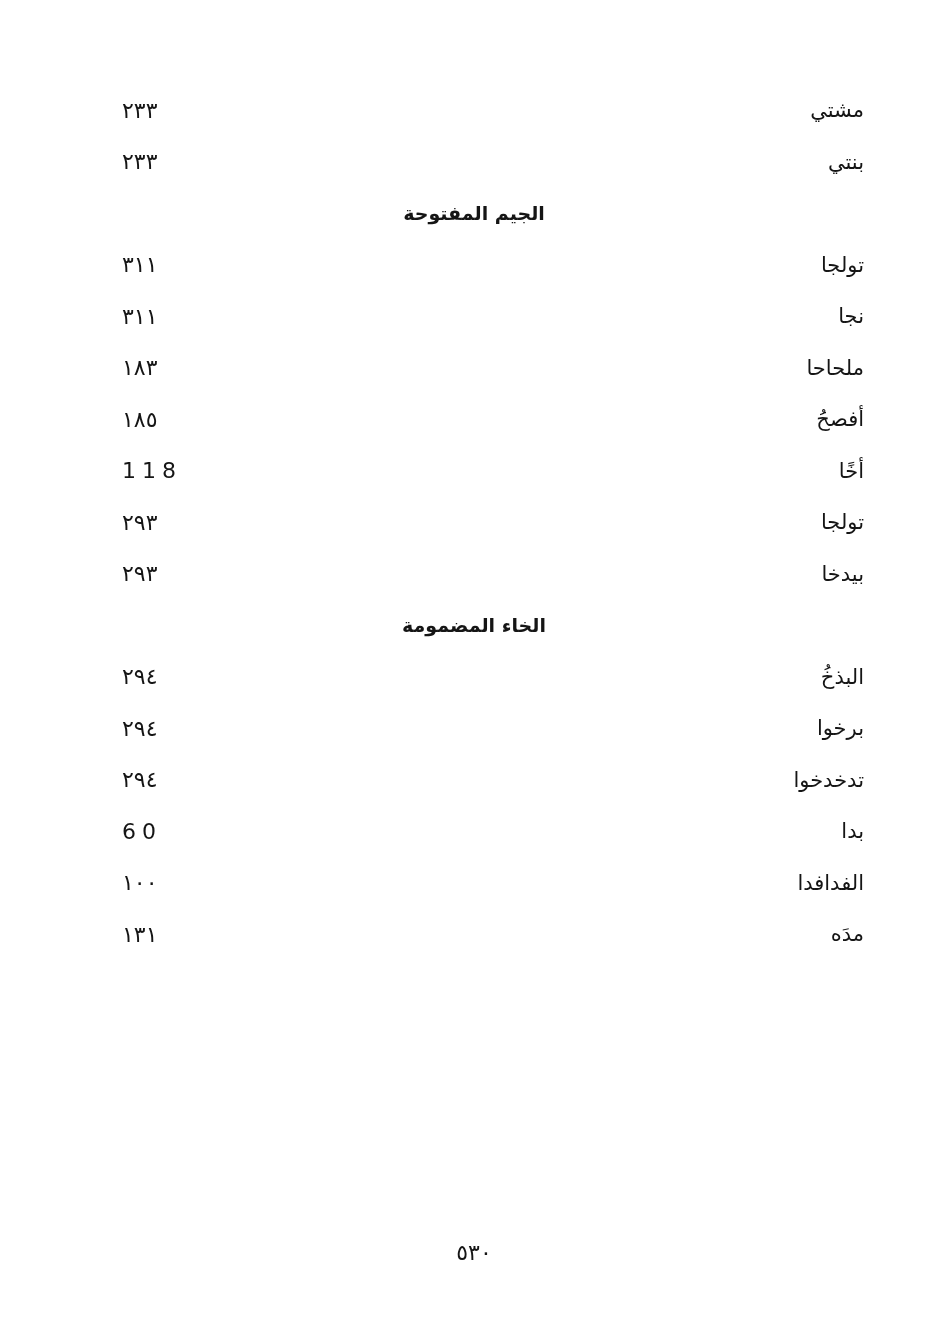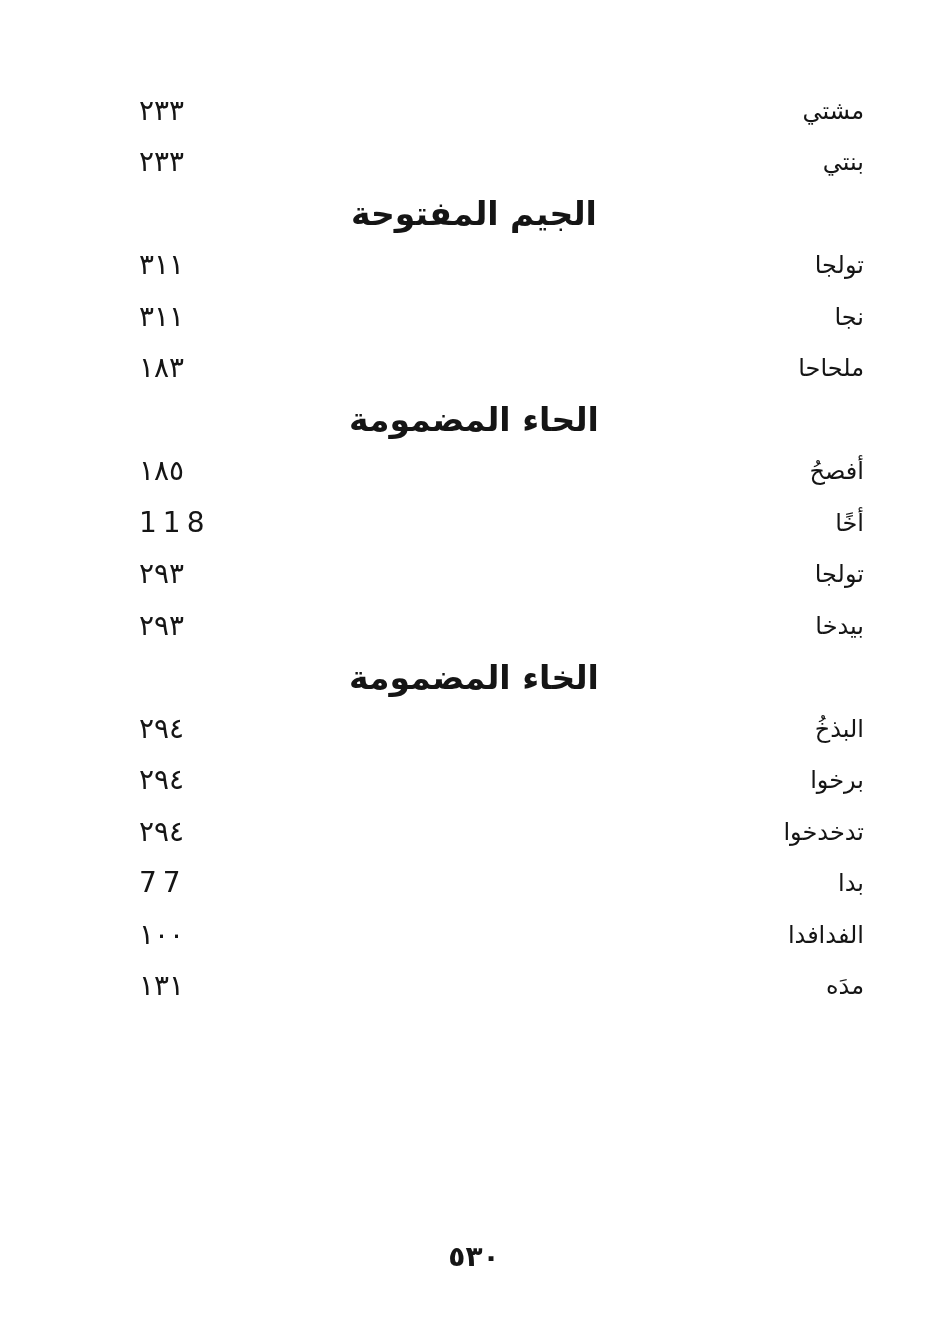--- a/index.html
+++ b/index.html
@@ -28,54 +28,52 @@
     height: 51.5px;
     display: flex;
     align-items: center;
   }
   .row.entry {
     justify-content: space-between;
     padding-right: 84px;   
     padding-left: 122px;   
   }
   .entry-word {
-    font-size: 24px;
+    font-size: 21px;
     line-height: 1;
     white-space: nowrap;
   }
   .entry-page {
-    font-size: 28px;
+    font-size: 22px;
     line-height: 1;
     letter-spacing: 6px;
     direction: ltr;
     white-space: nowrap;
-    margin-left: 17px;
   }
   .row.heading {
     justify-content: center;
   }
   .heading-text {
-    font-size: 33px;
+    font-size: 19px;
     font-weight: bold;
     line-height: 1;
     white-space: nowrap;
   }
   .footer {
     position: absolute;
     top: 1240px;
     left: 0;
     right: 0;
     text-align: center;
   }
   .folio {
-    font-size: 28px;
+    font-size: 22px;
     letter-spacing: 5px;
     direction: ltr;
     display: inline-block;
-    font-weight: bold;
   }
 </style>
 </head>
 <body>
 
 <div class="page">
 
   <main class="index" id="index-rows">
       <div class="row entry">
         <span class="entry-word">مشتي</span>
@@ -92,23 +90,20 @@
         <span class="entry-word">تولجا</span>
         <span class="entry-page">٣١١</span>
       </div>
       <div class="row entry">
         <span class="entry-word">نجا</span>
         <span class="entry-page">٣١١</span>
       </div>
       <div class="row entry">
         <span class="entry-word">ملحاحا</span>
         <span class="entry-page">١٨٣</span>
-      </div>
-      <div class="row heading">
-        <span class="heading-text">الحاء المضمومة</span>
       </div>
       <div class="row entry">
         <span class="entry-word">أفصحُ</span>
         <span class="entry-page">١٨٥</span>
       </div>
       <div class="row entry">
         <span class="entry-word">أخًا</span>
         <span class="entry-page">118</span>
       </div>
       <div class="row entry">
@@ -129,21 +124,21 @@
       <div class="row entry">
         <span class="entry-word">برخوا</span>
         <span class="entry-page">٢٩٤</span>
       </div>
       <div class="row entry">
         <span class="entry-word">تدخدخوا</span>
         <span class="entry-page">٢٩٤</span>
       </div>
       <div class="row entry">
         <span class="entry-word">بدا</span>
-        <span class="entry-page">77</span>
+        <span class="entry-page">60</span>
       </div>
       <div class="row entry">
         <span class="entry-word">الفدافدا</span>
         <span class="entry-page">١٠٠</span>
       </div>
       <div class="row entry">
         <span class="entry-word">مدَه</span>
         <span class="entry-page">١٣١</span>
       </div>
     </main>

